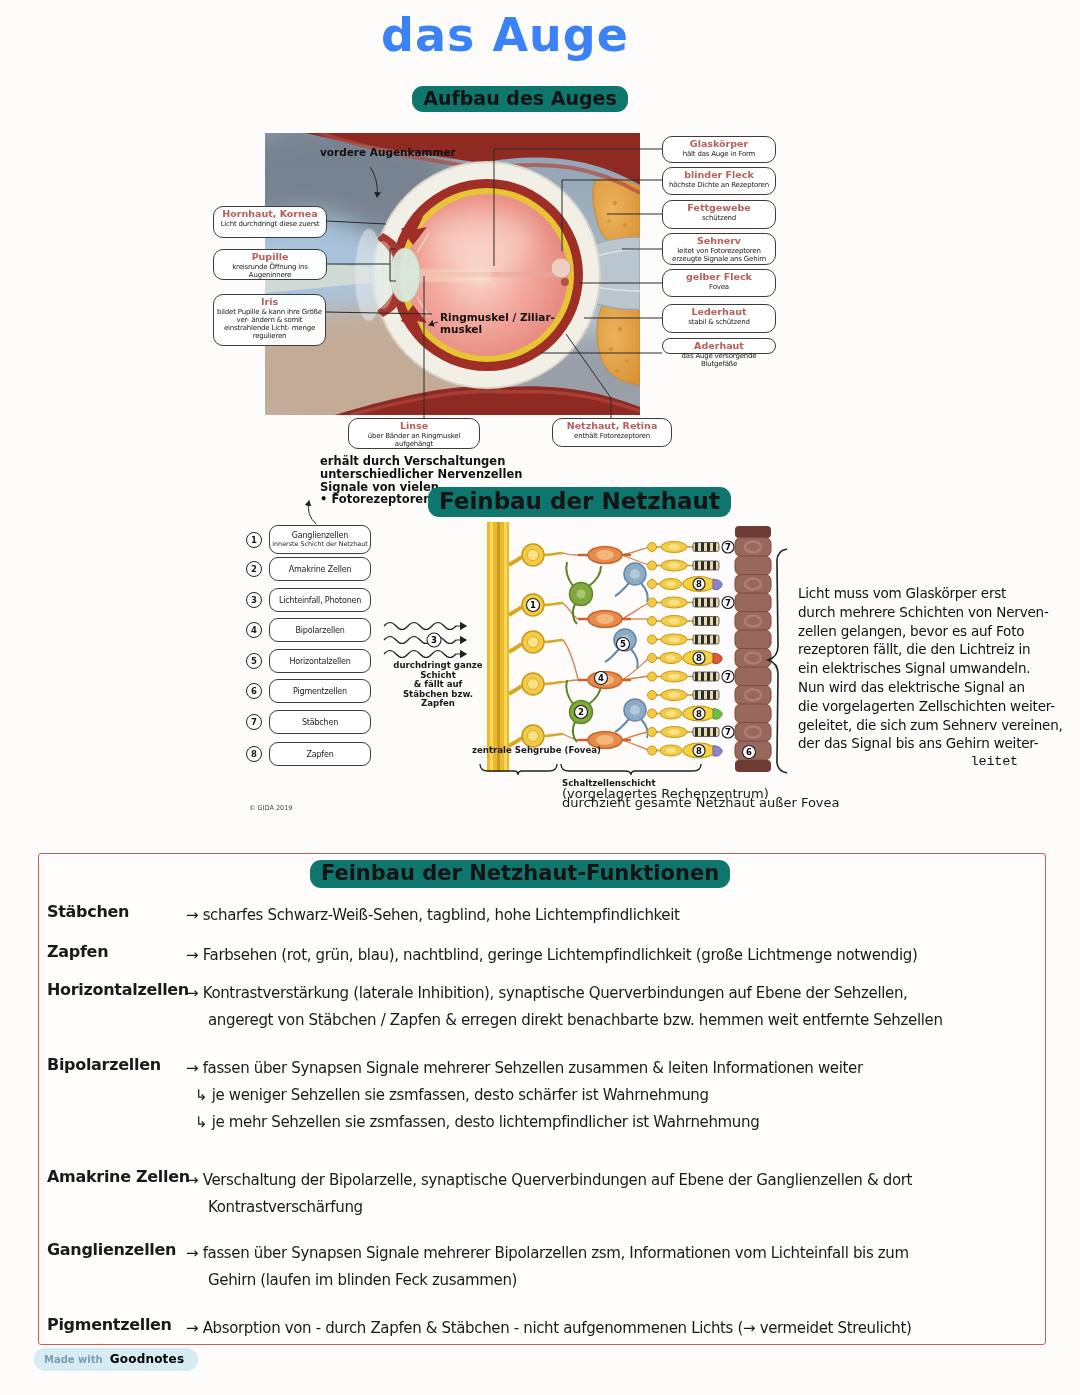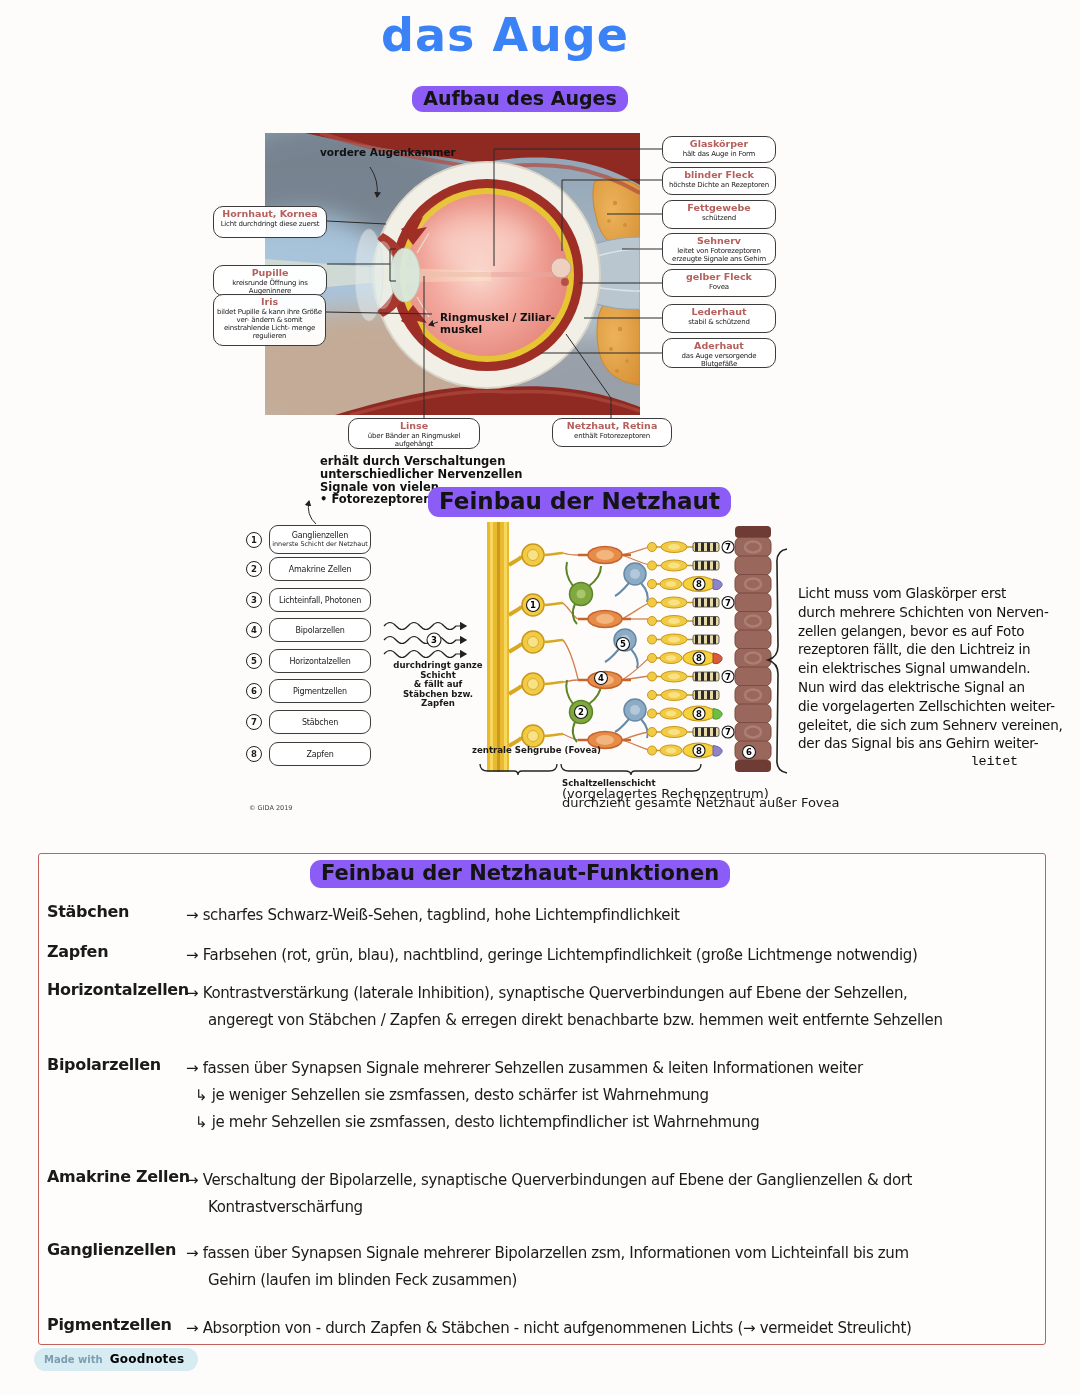--- a/index.html
+++ b/index.html
@@ -2,21 +2,21 @@
 <html><head>
 <meta charset="utf-8">
 <style>
   html,body{margin:0;padding:0;background:#e9e9e9;}
   #canvas{position:relative;width:1080px;height:1395px;background:#fdfcfb;overflow:hidden;
           font-family:"DejaVu Sans",sans-serif;color:#1a1a1a;}
   .abs{position:absolute;}
   
   .page-title{left:0;width:1010px;top:8px;text-align:center;font-size:46px;font-weight:bold;
               color:#3b82f6;letter-spacing:1px;}
-  .hl{display:inline-block;background:#8b5cf6;border-radius:11px;padding:1px 11px 3px;color:#141414;}
+  .hl{display:inline-block;background:#0f766e;border-radius:11px;padding:1px 11px 3px;color:#141414;}
   .sub-head{left:0;width:1040px;top:86px;text-align:center;font-size:19px;font-weight:600;}
   .retina-head{left:428px;top:487px;font-size:23px;font-weight:600;}
   .fn-head{left:0;right:0;top:860px;text-align:center;padding-right:40px;font-size:21px;font-weight:600;}
   
   .photo{left:265px;top:133px;width:375px;height:282px;overflow:hidden;}
   .hand-note{font-size:10.5px;font-weight:600;color:#111;line-height:11.5px;}
   
   .lbox{background:rgba(255,255,255,.96);border:1.2px solid #3c3c3c;border-radius:10px;
         text-align:center;padding:2px 3px;box-sizing:border-box;z-index:5;}
   .lbox .t{color:#b5605c;font-size:9.5px;font-weight:600;line-height:10.5px;}
@@ -174,21 +174,21 @@
       <path d="M480,764 Q480,771 488,771 L514,771 Q518,771 518,775 Q518,771 522,771 L549,771 Q557,771 557,764"></path>
       <path d="M561,764 Q561,771 569,771 L625,771 Q631,771 631,775 Q631,771 635,771 L693,771 Q701,771 701,764"></path>
       <path d="M787,549 Q776,551 777,563 L778,646 Q778,657 768,660 Q778,663 778,674 L777,759 Q776,771 787,773" stroke-width="1.6"></path>
     </g>
   </svg>
 
   <div class="abs lbox" style="left:213px;top:206px;width:114px;height:32px;">
     <div class="t">Hornhaut, Kornea</div>
     <div class="d">Licht durchdringt diese zuerst</div>
   </div>
-  <div class="abs lbox" style="left:213px;top:249px;width:114px;height:31px;margin-top:16px;">
+  <div class="abs lbox" style="left:213px;top:249px;width:114px;height:31px;">
     <div class="t">Pupille</div>
     <div class="d">kreisrunde Öffnung ins Augeninnere</div>
   </div>
   <div class="abs lbox" style="left:213px;top:294px;width:113px;height:52px;">
     <div class="t">Iris</div>
     <div class="d">bildet Pupille &amp; kann ihre Größe ver- ändern &amp; somit einstrahlende Licht- menge regulieren</div>
   </div>
 
   <div class="abs lbox" style="left:662px;top:136px;width:114px;height:27px;">
     <div class="t">Glaskörper</div>
@@ -207,21 +207,21 @@
     <div class="d">leitet von Fotorezeptoren erzeugte Signale ans Gehirn</div>
   </div>
   <div class="abs lbox" style="left:662px;top:269px;width:114px;height:28px;">
     <div class="t">gelber Fleck</div>
     <div class="d">Fovea</div>
   </div>
   <div class="abs lbox" style="left:662px;top:304px;width:114px;height:29px;">
     <div class="t">Lederhaut</div>
     <div class="d">stabil &amp; schützend</div>
   </div>
-  <div class="abs lbox" style="left:662px;top:338px;width:114px;height:30px;">
+  <div class="abs lbox" style="left:662px;top:338px;width:114px;height:16px;">
     <div class="t">Aderhaut</div>
     <div class="d">das Auge versorgende Blutgefäße</div>
   </div>
 
   <div class="abs lbox" style="left:348px;top:418px;width:132px;height:31px;">
     <div class="t">Linse</div>
     <div class="d">über Bänder an Ringmuskel aufgehängt</div>
   </div>
   <div class="abs lbox" style="left:552px;top:418px;width:120px;height:29px;">
     <div class="t">Netzhaut, Retina</div>

